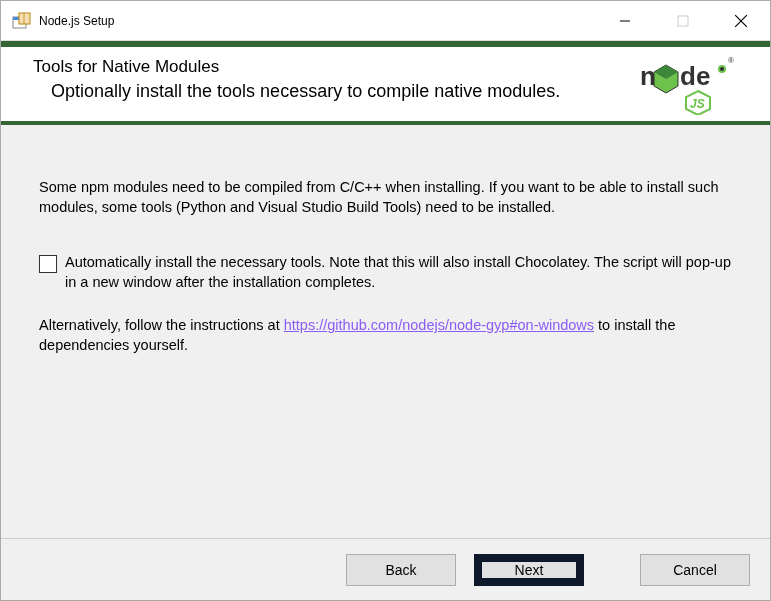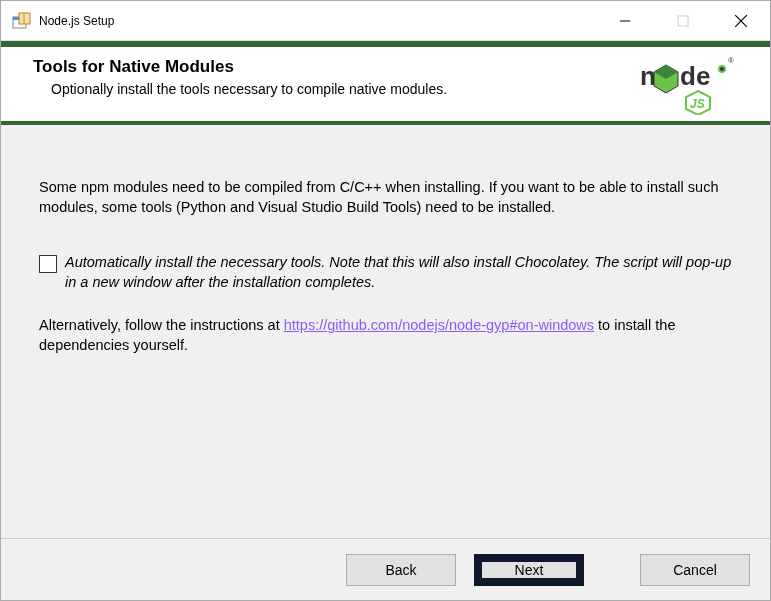--- a/index.html
+++ b/index.html
@@ -67,26 +67,26 @@
       justify-content: space-between;
       border-bottom: 4px solid #336633;
       height: 78px;
     }
     .header-text {
       flex: 1;
       padding-top: 2px;
     }
     .header-title {
       font-size: 17px;
-      font-weight: bold;
+      font-weight: normal;
       color: #000;
       margin-bottom: 4px;
     }
     .header-subtitle {
-      font-size: 14px;
+      font-size: 18px;
       color: #000;
       margin-left: 18px;
     }
     .logo-container {
       width: 120px;
       display: flex;
       align-items: center;
       justify-content: flex-end;
     }
     .content-area {
@@ -109,21 +109,20 @@
       width: 18px;
       height: 18px;
       border: 1px solid #333;
       background: #fff;
       margin-right: 8px;
       margin-top: 2px;
       flex-shrink: 0;
     }
     .checkbox-label {
       flex: 1;
-      font-style: italic;
     }
     .alt-para {
       margin-top: 8px;
     }
     .link {
       color: #8b5cf6;
     }
     .button-bar {
       height: 62px;
       background: #f0f0f0;

